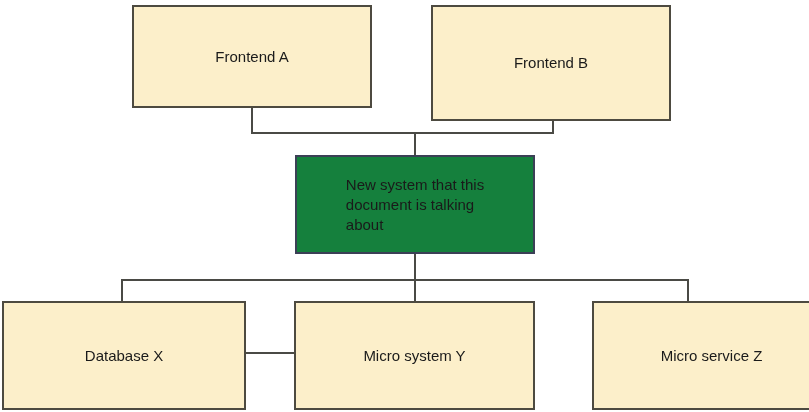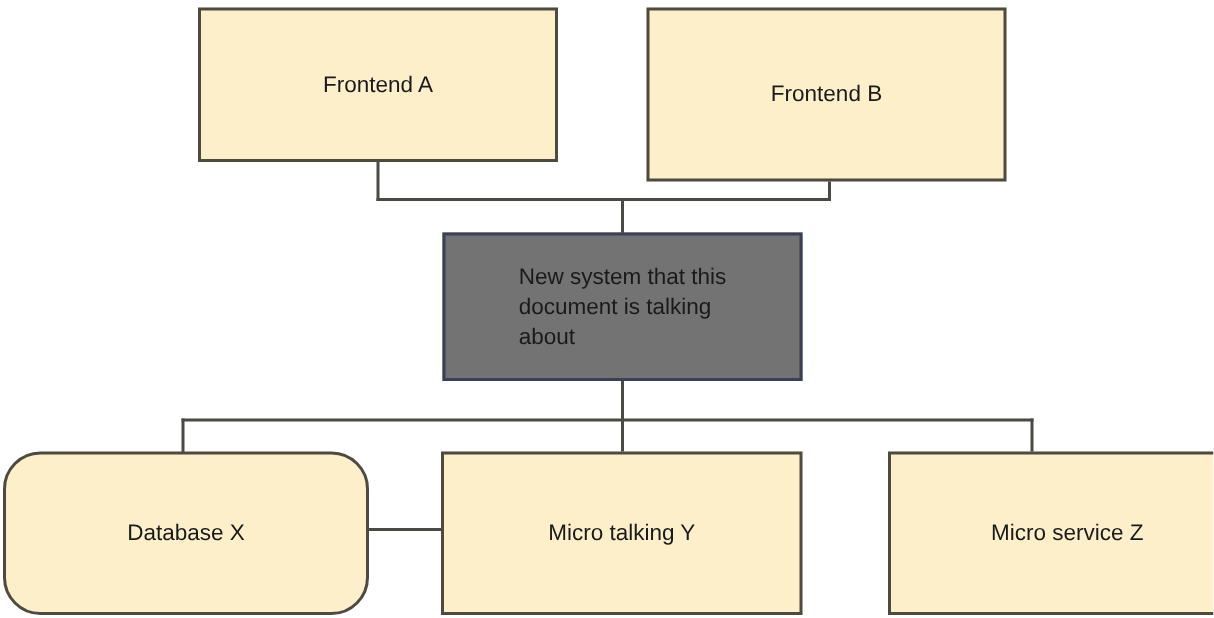--- a/index.html
+++ b/index.html
@@ -28,21 +28,21 @@
     line-height: 20px;
     color: #1a1a1a;
     padding: 4px 8px;
     z-index: 2;
   }
   .node-system {
     background: #fcefca;
     border: 2px solid #4d4a40;
   }
   .node-focus {
-    background: #737373;
+    background: #15803d;
     border: 2px solid #3b4056;
   }
   .node-label {
     display: block;
     white-space: pre-line;
   }
   .connector {
     position: absolute;
     background: #4a4a45;
     z-index: 1;
@@ -79,25 +79,25 @@
   <div class="node node-system" style="left:431px; top:5px; width:240px; height:116px;">
     <span class="node-label">Frontend B</span>
   </div>
 
   <div class="node node-focus" style="left:295px; top:155px; width:240px; height:99px;">
     <span class="node-label">New system that this
 document is talking
 about</span>
   </div>
 
-  <div class="node node-system" style="left:2px; top:301px; width:244px; height:109px;border-radius:25px;">
+  <div class="node node-system" style="left:2px; top:301px; width:244px; height:109px;">
     <span class="node-label">Database X</span>
   </div>
 
   <div class="node node-system" style="left:294px; top:301px; width:241px; height:109px;">
-    <span class="node-label">Micro talking Y</span>
+    <span class="node-label">Micro system Y</span>
   </div>
 
   <div class="node node-system" style="left:592px; top:301px; width:239px; height:109px;">
     <span class="node-label">Micro service Z</span>
   </div>
 
 </div>
 
 </body></html>

